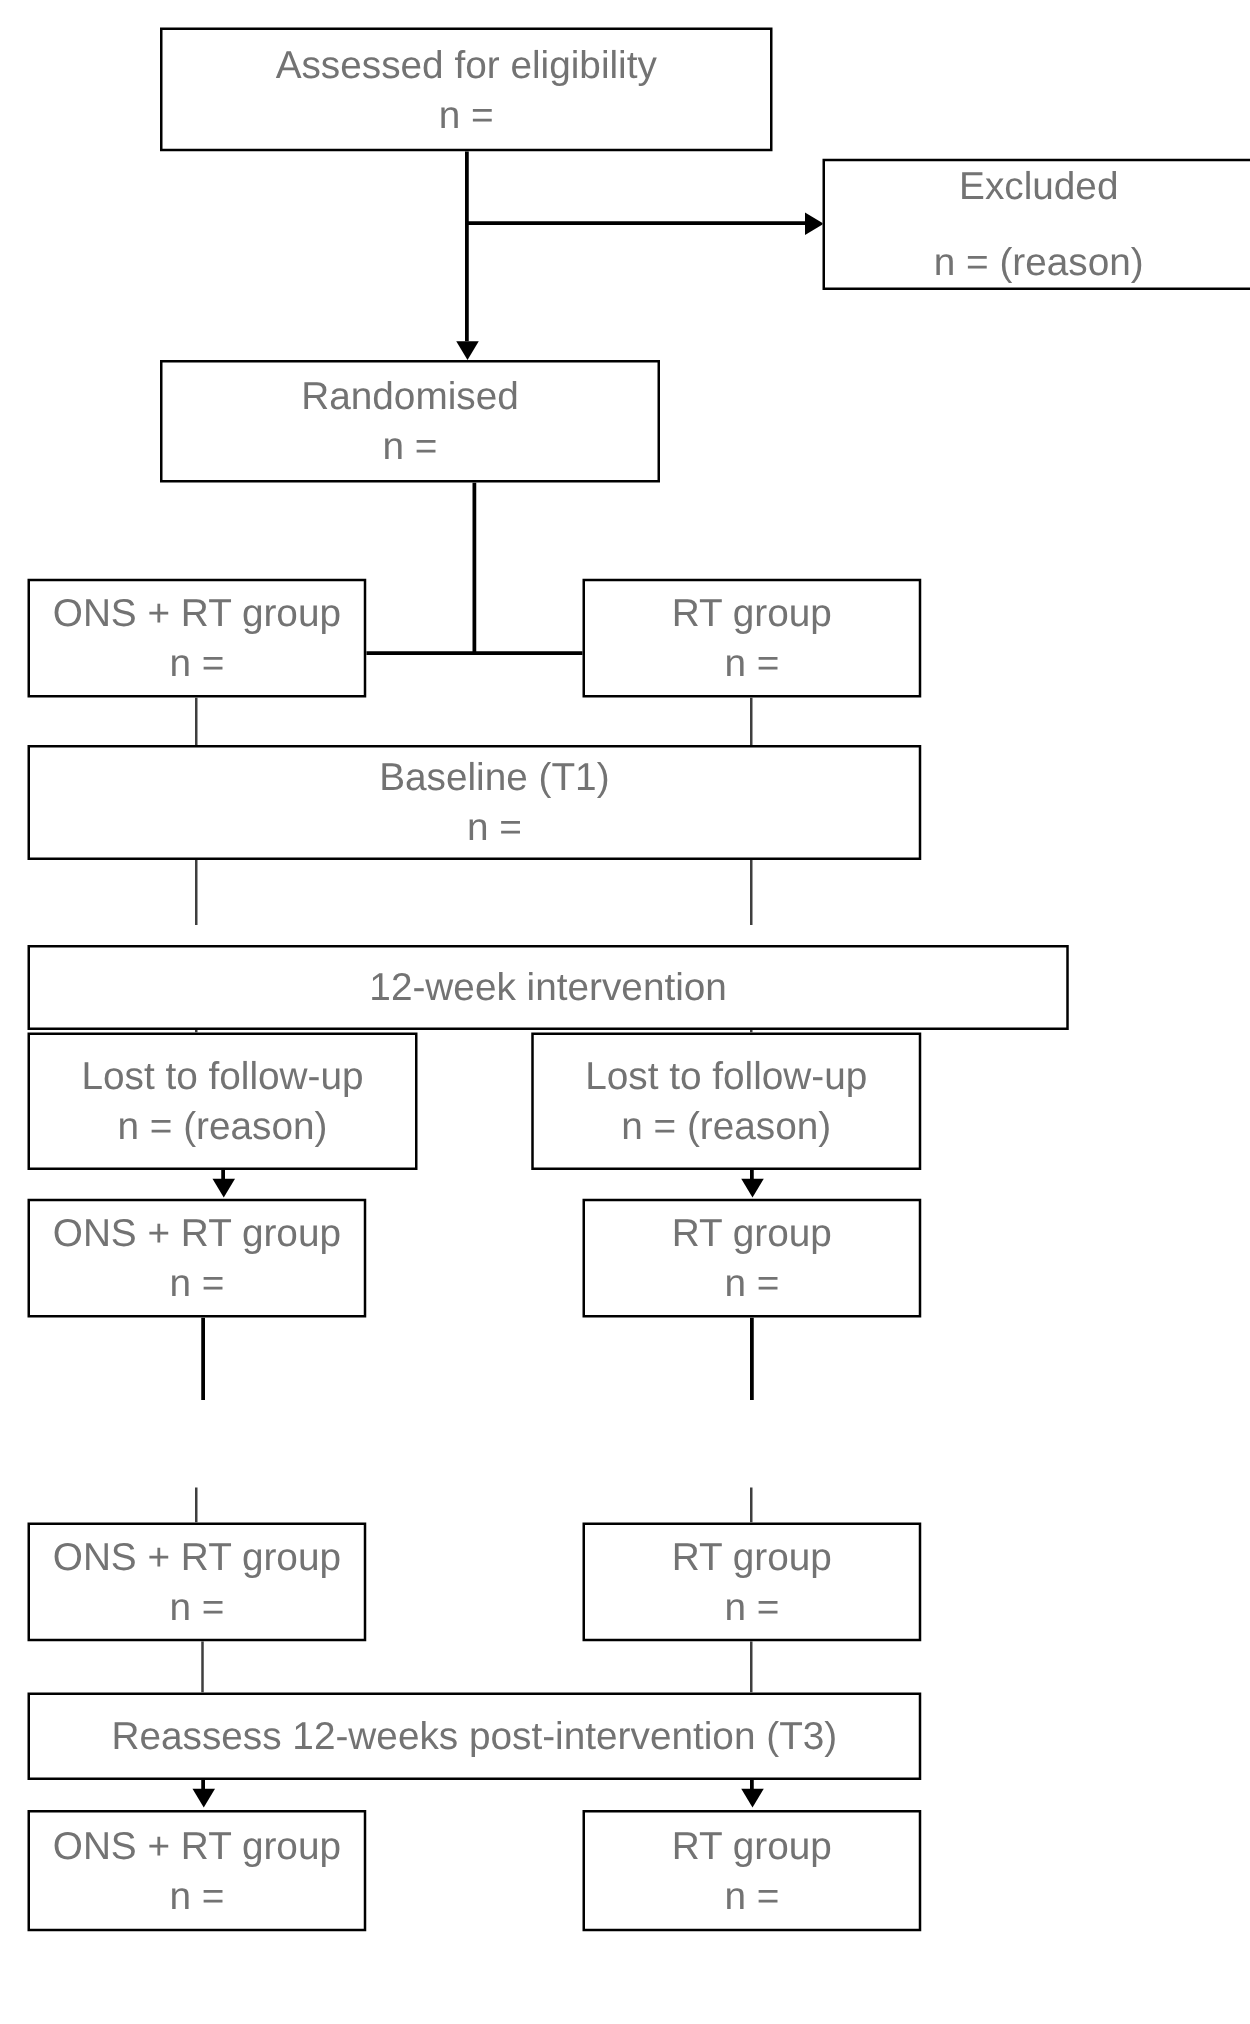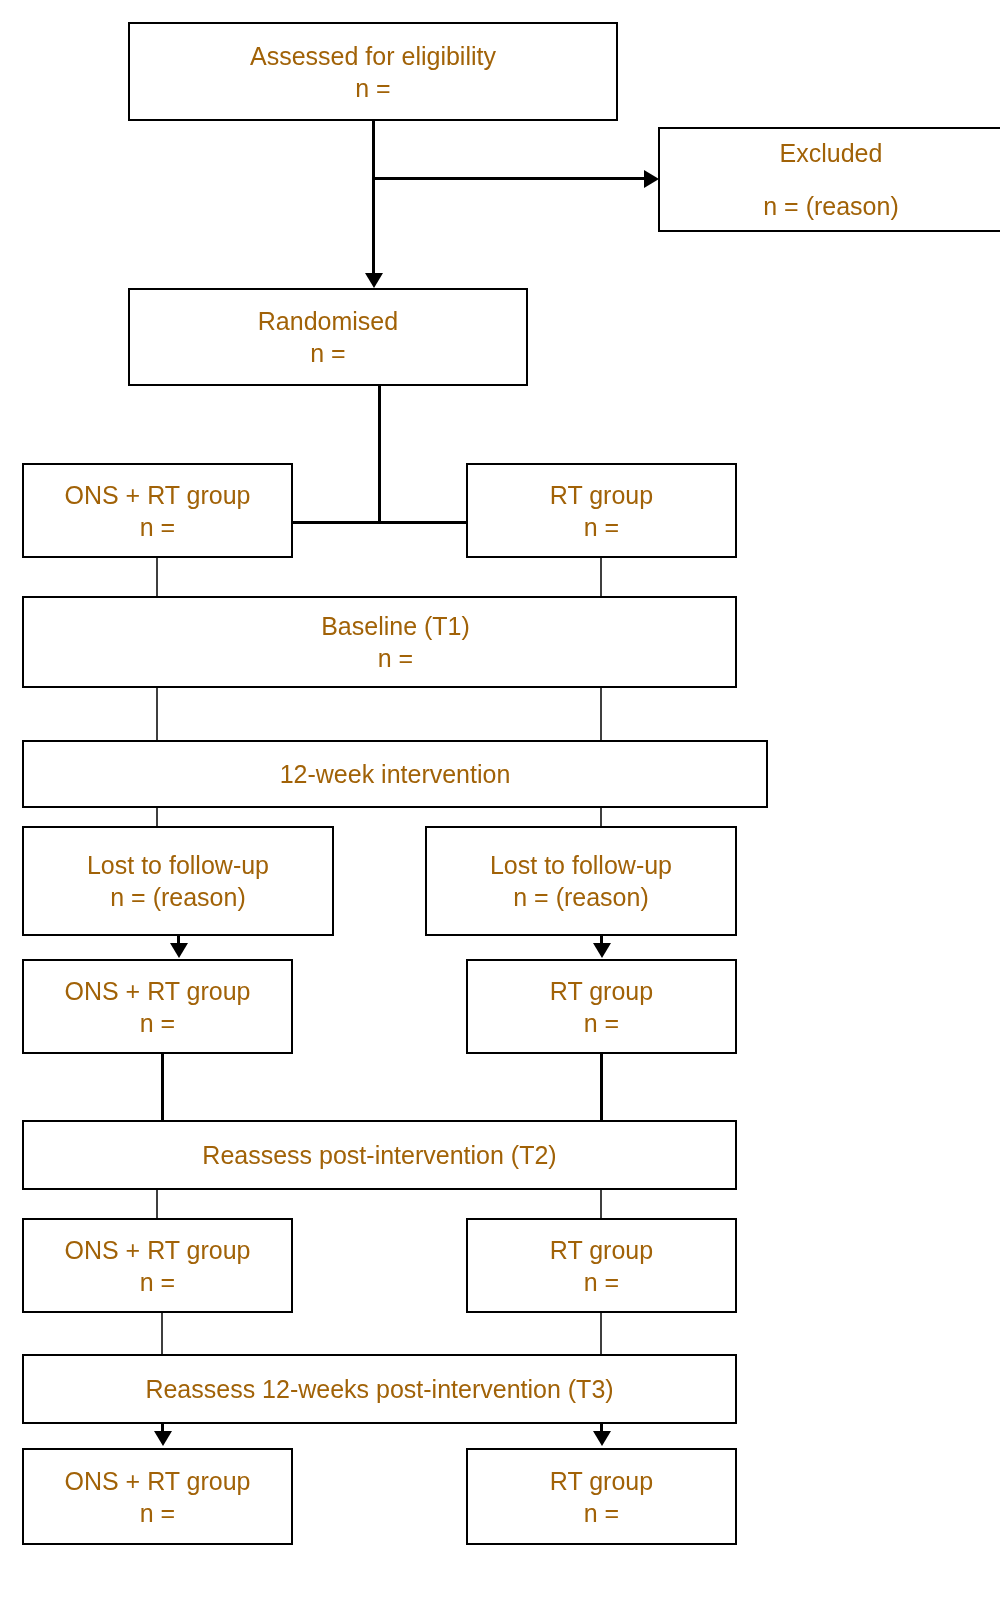--- a/index.html
+++ b/index.html
@@ -20,22 +20,22 @@
   .box {
     position: absolute;
     box-sizing: border-box;
     border: 2.5px solid #000000;
     background: #ffffff;
     display: flex;
     flex-direction: column;
     align-items: center;
     justify-content: center;
     text-align: center;
-    color: #a16207;
-    font-size: 25px;
+    color: #737373;
+    font-size: 31px;
     line-height: 1.28;
     z-index: 3;
   }
   .box .l1 { display: block; }
   .box .l2 { display: block; }
   
   .vline {
     position: absolute;
     background: #3f3f3f;
     width: 2px;
@@ -112,21 +112,21 @@
   <div class="vline" style="left:600px; top:558px; height:38px;"></div>
 
   <div class="box" style="left:22px; top:596px; width:715px; height:92px;padding-left:32px;">
     <span class="l1">Baseline (T1)</span>
     <span class="l2">n =</span>
   </div>
 
   <div class="vline" style="left:156px; top:688px; height:52px;"></div>
   <div class="vline" style="left:600px; top:688px; height:52px;"></div>
 
-  <div class="box" style="left:22px; top:740px; width:746px; height:68px;">
+  <div class="box" style="left:22px; top:756px; width:833px; height:68px;">
     <span class="l1">12-week intervention</span>
   </div>
 
   <div class="vline" style="left:156px; top:808px; height:18px;"></div>
   <div class="vline" style="left:600px; top:808px; height:18px;"></div>
 
   <div class="box" style="left:22px; top:826px; width:312px; height:110px;">
     <span class="l1">Lost to follow-up</span>
     <span class="l2">n = (reason)</span>
   </div>
@@ -145,23 +145,20 @@
     <span class="l2">n =</span>
   </div>
   <div class="box" style="left:466px; top:959px; width:271px; height:95px;">
     <span class="l1">RT group</span>
     <span class="l2">n =</span>
   </div>
 
   <div class="vline thick" style="left:161px; top:1054px; height:66px;"></div>
   <div class="vline thick" style="left:600px; top:1054px; height:66px;"></div>
 
-  <div class="box" style="left:22px; top:1120px; width:715px; height:70px;">
-    <span class="l1">Reassess post-intervention  (T2)</span>
-  </div>
 
   <div class="vline" style="left:156px; top:1190px; height:28px;"></div>
   <div class="vline" style="left:600px; top:1190px; height:28px;"></div>
 
   <div class="box" style="left:22px; top:1218px; width:271px; height:95px;">
     <span class="l1">ONS + RT group</span>
     <span class="l2">n =</span>
   </div>
   <div class="box" style="left:466px; top:1218px; width:271px; height:95px;">
     <span class="l1">RT group</span>

